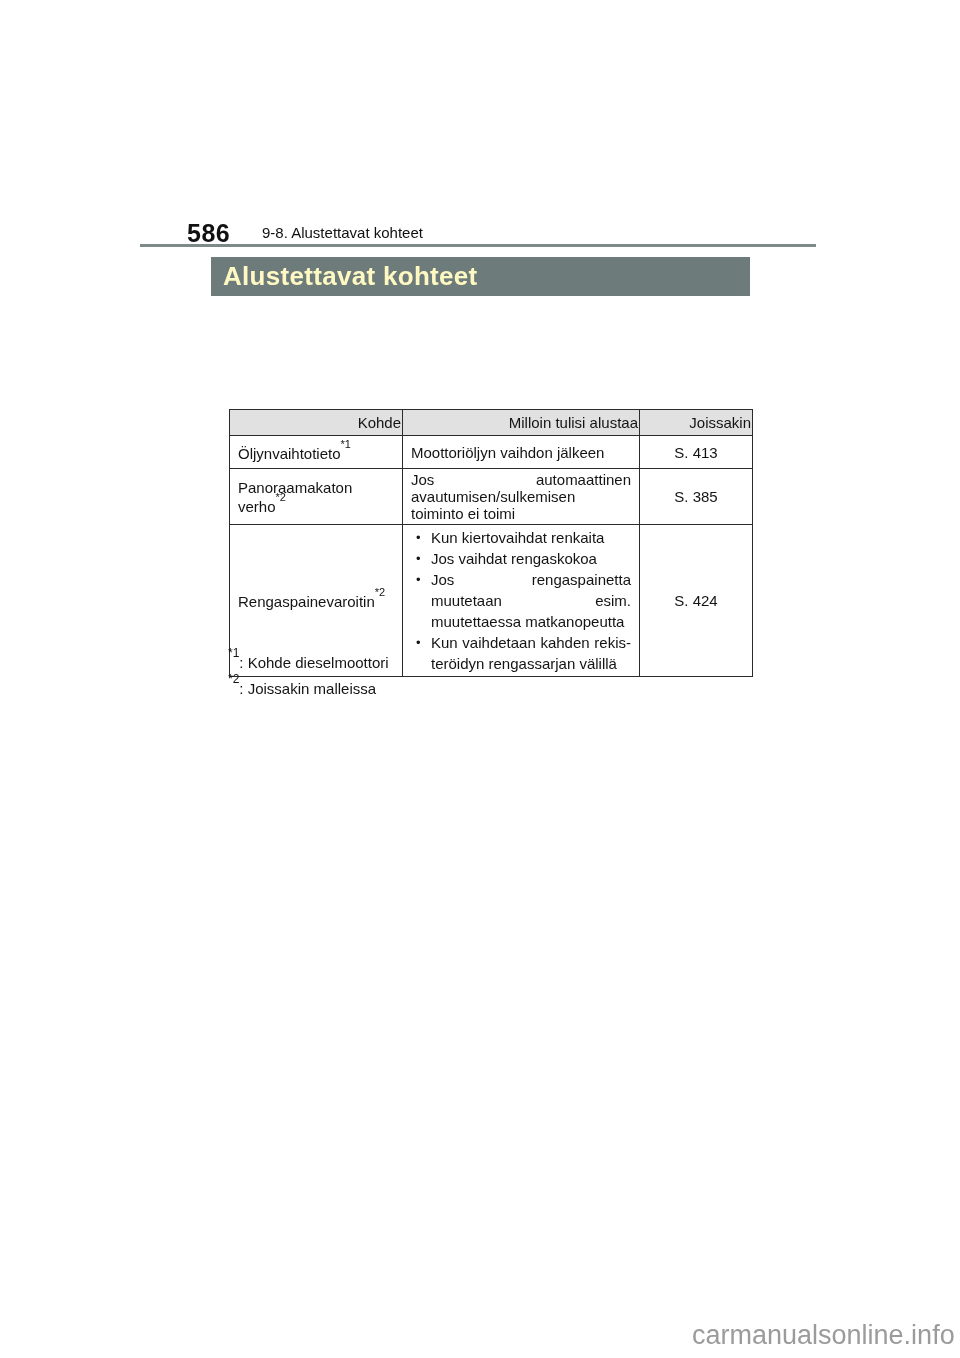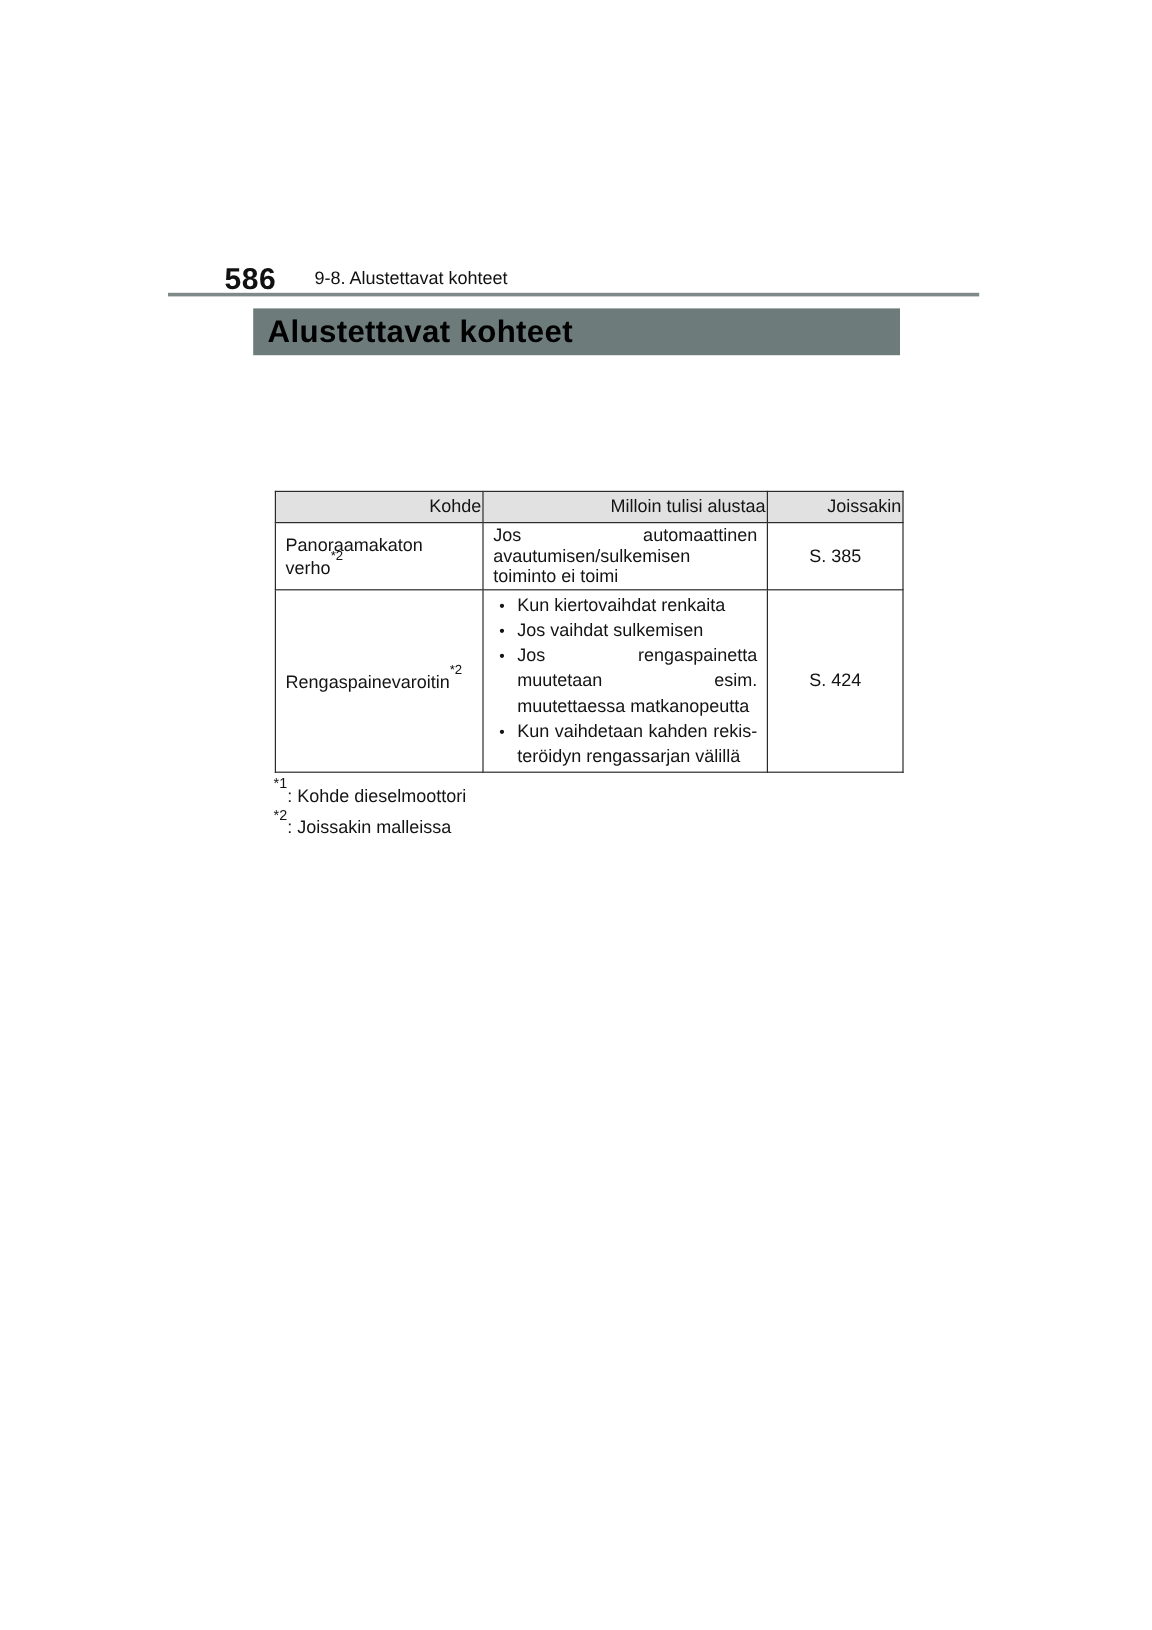--- a/index.html
+++ b/index.html
@@ -33,21 +33,21 @@
   .title-bar {
     position: absolute;
     left: 211px; top: 257px;
     width: 539px; height: 39px;
     background: var(--title-bar-bg, #6d7b7a);
     box-sizing: border-box;
     padding-left: 12px;
     line-height: 39px;
   }
   .title-bar span {
-    color: #000000;
+    color: #fef9c3;
     font-size: 26px;
     font-weight: bold;
     letter-spacing: 0.3px;
   }
   .intro-box {
     position: absolute;
     left: 211px; top: 314px;
     width: 539px; height: 78px;
     box-sizing: border-box;
     background: var(--info-box-bg, #f0f0ef);
@@ -139,54 +139,64 @@
         <col class="c3">
       </colgroup>
     <thead>
       <tr>
         <th>Kohde</th>
         <th>Milloin tulisi alustaa</th>
         <th>Joissakin</th>
       </tr>
     </thead>
     <tbody>
+      <tr class="r1">
+        <td class="kohde">
+          <span class="kohde-text">Öljynvaihtotieto</span><sup class="marker">*1</sup>
+        </td>
+        <td class="milloin">
+          <div class="just">Moottoriöljyn vaihdon jälkeen</div>
+        </td>
+        <td class="sivu">S. 413</td>
+      </tr>
       <tr class="r2">
         <td class="kohde">
           <span class="kohde-text">Panoraamakaton
 verho</span><sup class="marker">*2</sup>
         </td>
         <td class="milloin">
           <div class="just">Jos automaattinen avautumisen/sulkemisen toiminto ei toimi</div>
         </td>
         <td class="sivu">S. 385</td>
       </tr>
       <tr class="r3">
         <td class="kohde">
           <span class="kohde-text">Rengaspainevaroitin</span><sup class="marker">*2</sup>
         </td>
         <td class="milloin">
           <div class="bullet">
             <span class="dot">•</span><span>Kun kiertovaihdat renkaita</span>
           </div>
           <div class="bullet">
-            <span class="dot">•</span><span>Jos vaihdat sulkemisen</span>
+            <span class="dot">•</span><span>Jos vaihdat rengaskokoa</span>
           </div>
           <div class="bullet">
             <span class="dot">•</span><span>Jos rengaspainetta muutetaan esim. muutettaessa matkano­peutta</span>
           </div>
           <div class="bullet">
             <span class="dot">•</span><span>Kun vaihdetaan kahden rekis­teröidyn rengassarjan välillä</span>
           </div>
         </td>
         <td class="sivu">S. 424</td>
       </tr>
     </tbody>
   </table>
 
   <div class="footnote fn1">
     <sup class="marker">*1</sup><span>: Kohde dieselmoottori</span>
   </div>
   <div class="footnote fn2">
     <sup class="marker">*2</sup><span>: Joissakin malleissa</span>
   </div>
 
+  <div class="watermark">carmanualsonline.info</div>
 
 </div>
 
 </body></html>

